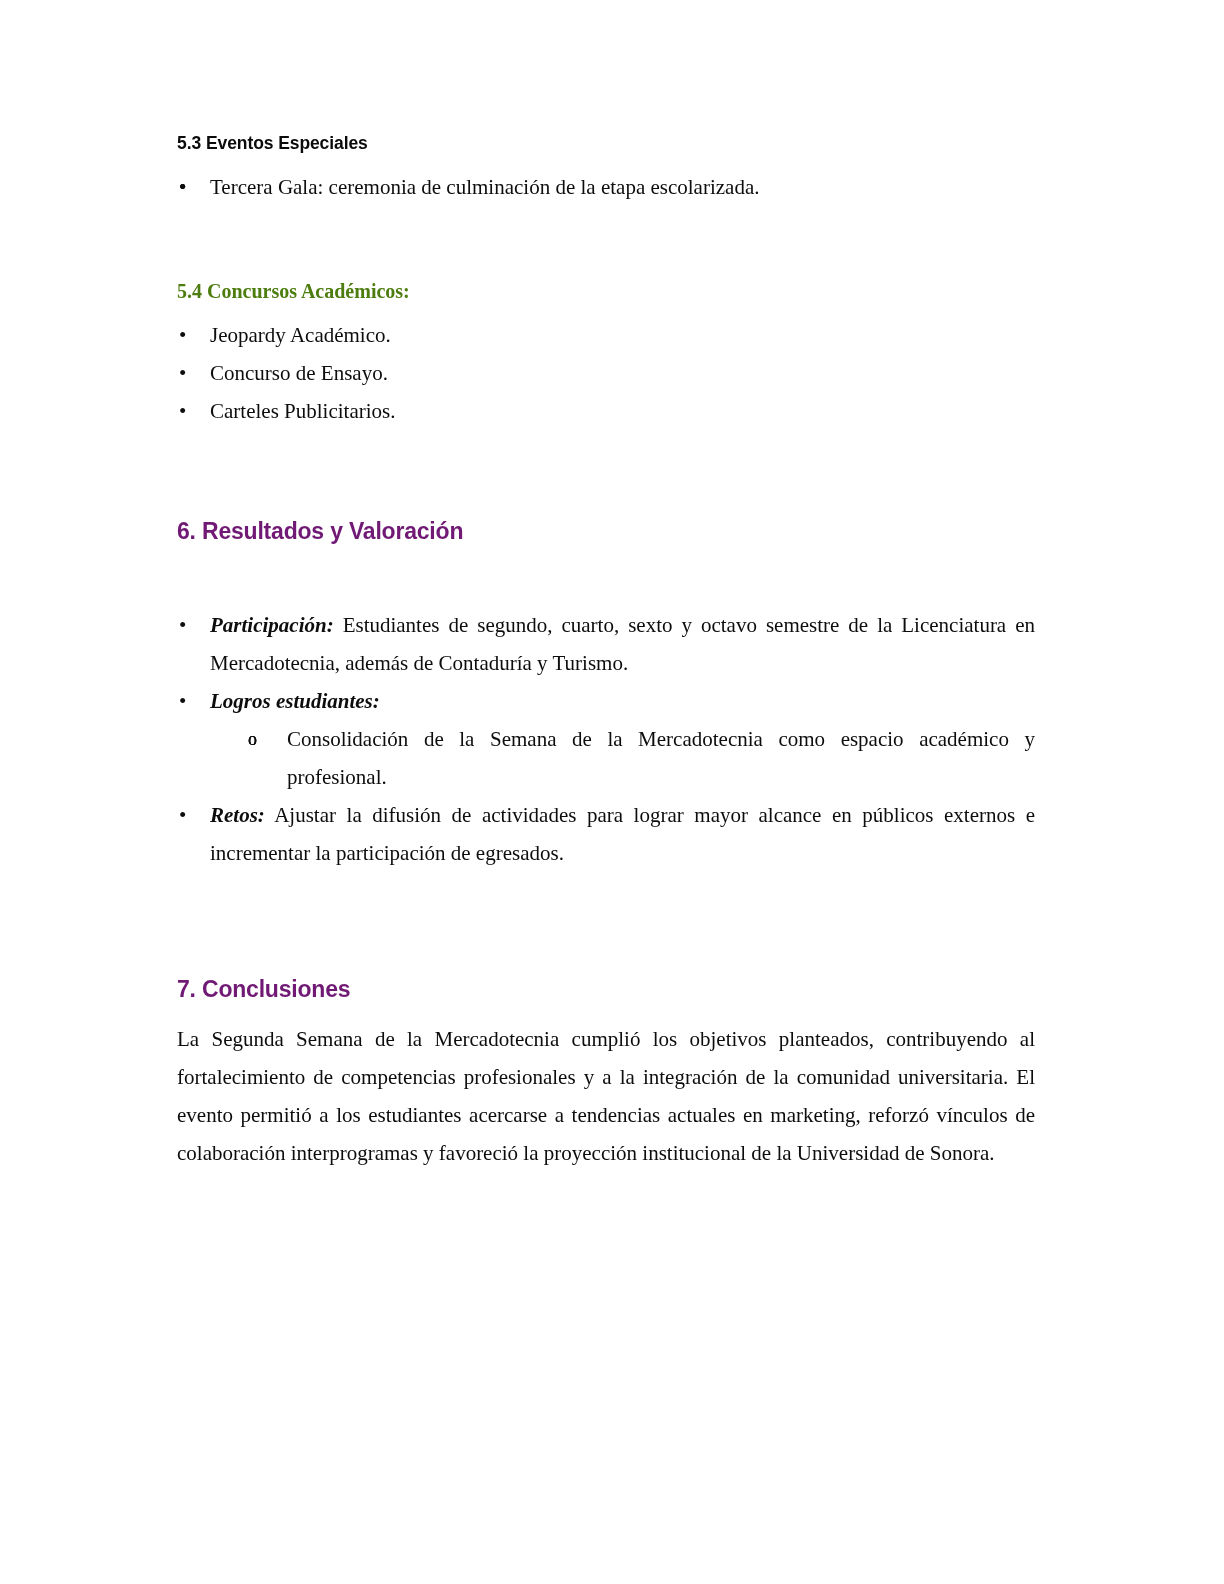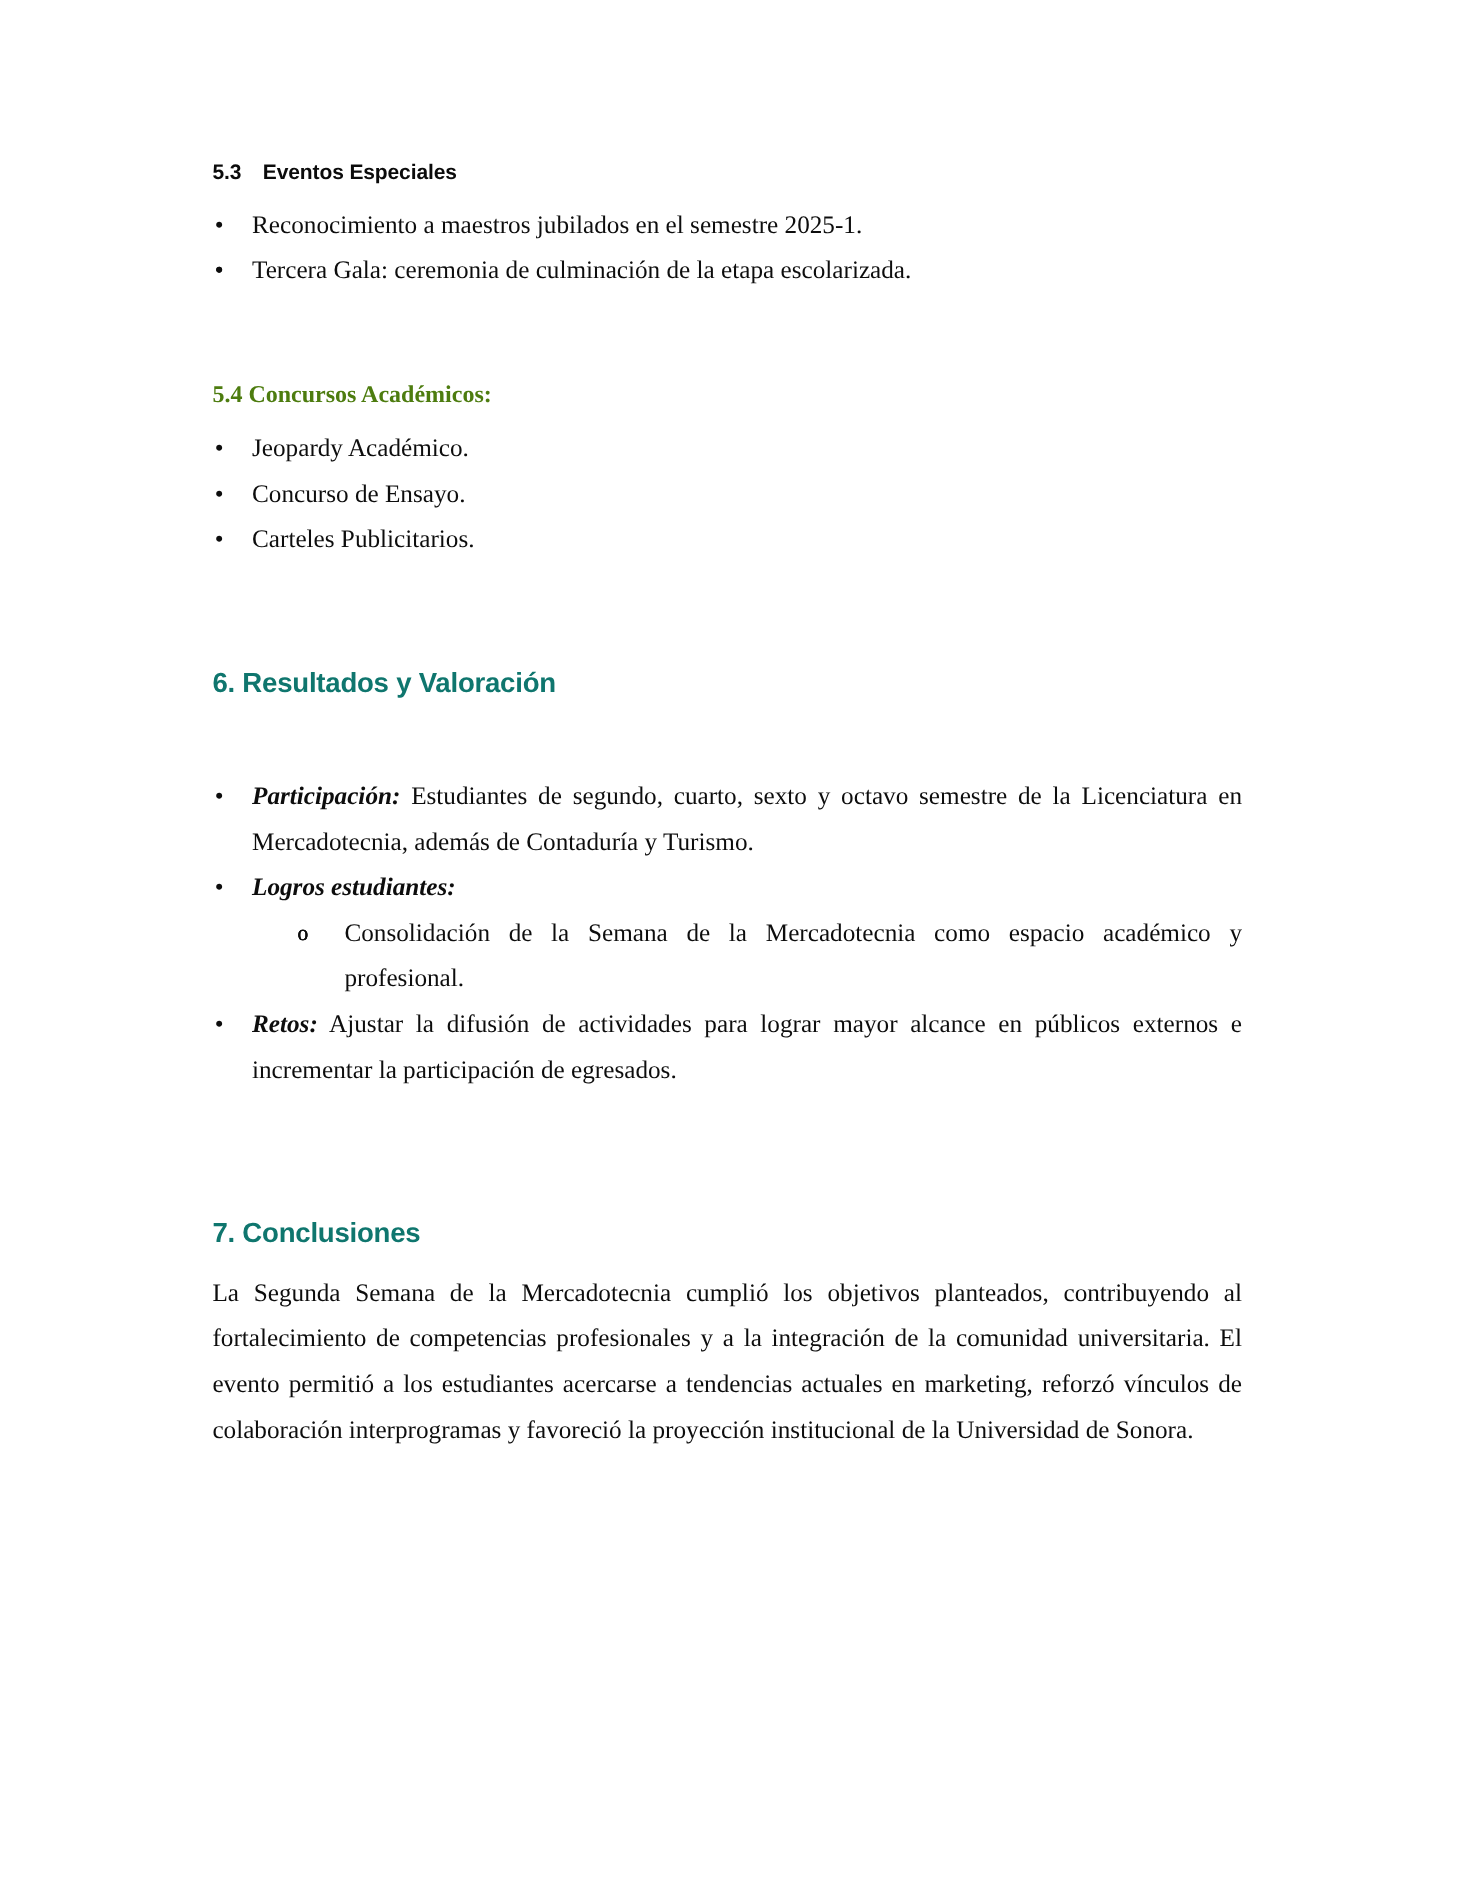--- a/index.html
+++ b/index.html
@@ -35,40 +35,40 @@
   
   .h-sub-sans {
     font-family: "Liberation Sans", "DejaVu Sans", sans-serif;
     font-weight: bold;
     font-size: 17.5px;
     letter-spacing: -0.1px;
     line-height: 26px;
     margin: 0 0 12px 0;
     color: #0b0b0b;
   }
-  .h-sub-sans .num { margin-right: 18px; }
+  .h-sub-sans .num { margin-right: 5px; }
 
   .h-sub-serif {
     font-family: "Liberation Serif", "DejaVu Serif", serif;
     font-weight: bold;
     font-size: 20px;
     line-height: 26px;
     margin: 0 0 12px 0;
     color: #4d7c0f;
   }
   .h-sub-serif .num { margin-right: 5px; }
 
   .h-section {
     font-family: "Liberation Sans", "DejaVu Sans", sans-serif;
     font-weight: bold;
     font-size: 23px;
     letter-spacing: -0.2px;
     line-height: 30px;
     margin: 0;
-    color: #0f766e;
+    color: #701a75;
   }
 
   
   ul.bullets, ul.subbullets {
     list-style: none;
     margin: 0;
     padding: 0;
   }
 
   ul.bullets > li {
@@ -138,21 +138,20 @@
 <div class="page">
   <div class="content">
 
     <h3 class="h-sub-sans">
       <span class="num">5.3</span><span>Eventos Especiales</span>
     </h3>
 
     <ul class="bullets">
       <li class="nojust">
         <span class="marker">•</span>
-        <span>Reconocimiento a maestros jubilados en el semestre 2025-1.</span>
       </li>
       <li class="nojust">
         <span class="marker">•</span>
       </li>
       <li class="nojust">
         <span class="marker">•</span>
         <span>Tercera Gala: ceremonia de culminación de la etapa escolarizada.</span>
       </li>
     </ul>
 

